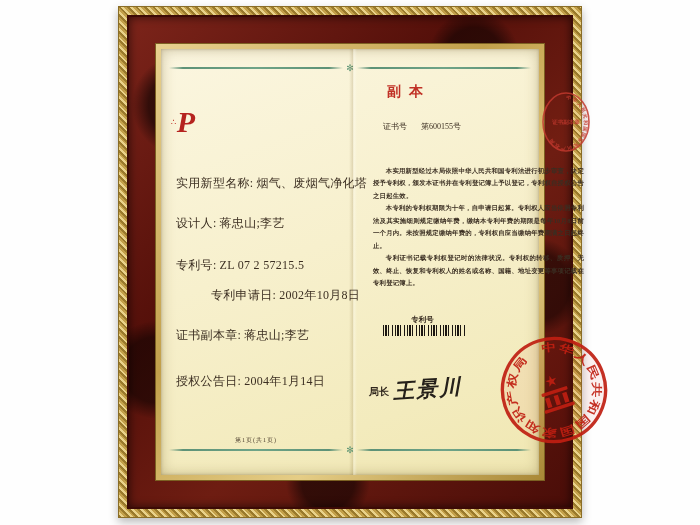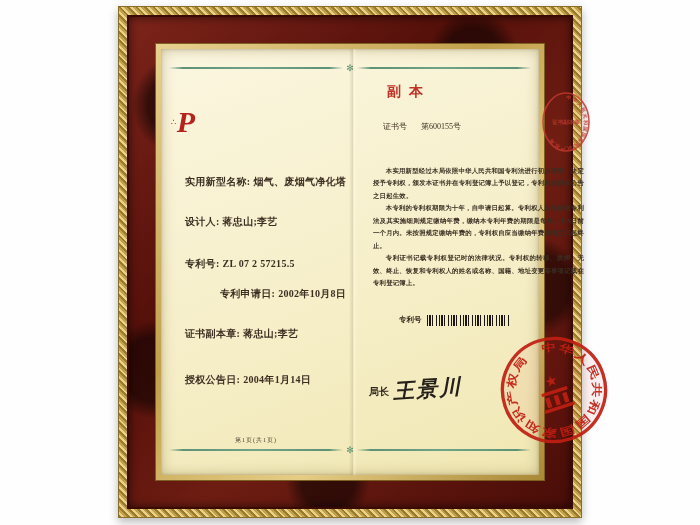--- a/index.html
+++ b/index.html
@@ -70,21 +70,21 @@
     color:#bd241c;white-space:nowrap;
   }
   .logo-wrap{position:relative;margin-right:3px;display:flex;align-items:center;}
   .logo-dots{font-size:9px;color:#c3362c;margin-right:1px;letter-spacing:-1px;font-family:"DejaVu Sans",sans-serif;}
   .logo-p{
     font-family:"Liberation Serif",serif;font-style:italic;font-weight:bold;
     font-size:30px;line-height:26px;color:#b5231f;
   }
   .title-text{font-size:15px;font-weight:bold;letter-spacing:1.5px;text-shadow:0 0 .4px #bd241c;}
 
-  .field{position:absolute;left:24px;font-size:10px;color:#3c2f22;font-weight:bold;white-space:nowrap;letter-spacing:.3px;}
+  .field{position:absolute;left:15px;font-size:12px;color:#3c2f22;font-weight:normal;white-space:nowrap;letter-spacing:.3px;}
   .field .lbl{margin-right:3px;}
   .f0{top:126px;} .f1{top:166px;} .f2{top:208px;} .f3{top:238px;margin-left:35px;} .f4{top:278px;} .f5{top:324px;}
   .page-footer{
     position:absolute;top:387px;left:0;width:190px;text-align:center;
     font-size:6px;color:#4a3c2c;letter-spacing:1px;
   }
 
   
   .right-page{position:absolute;left:190px;top:0;width:231px;height:100%;margin-left:12px;}
   .copy-label{
@@ -96,21 +96,21 @@
 
   .copy-seal{position:absolute;top:40px;right:2px;width:52px;height:66px;opacity:.85;}
 
   .paragraphs{
     position:absolute;top:116px;left:10px;right:10px;
     font-size:6.4px;line-height:1.95;color:#3a2e22;text-align:justify;
     font-weight:bold;letter-spacing:.2px;
   }
   .paragraphs p{margin:0;text-indent:2em;}
 
-  .barcode-row{position:absolute;top:266px;left:36px;display:flex;}
+  .barcode-row{position:absolute;top:266px;left:20px;display:flex;align-items:center;flex-direction:column;}
   .barcode-label{font-size:7.5px;font-weight:bold;color:#3a2e22;margin-right:5px;}
   .barcode{
     width:84px;height:11px;
     background:repeating-linear-gradient(90deg,
       #1c1712 0 1px,transparent 1px 2px,
       #1c1712 2px 4px,transparent 4px 5px,
       #1c1712 5px 6px,transparent 6px 9px,
       #1c1712 9px 10px,transparent 10px 12px);
   }
 

